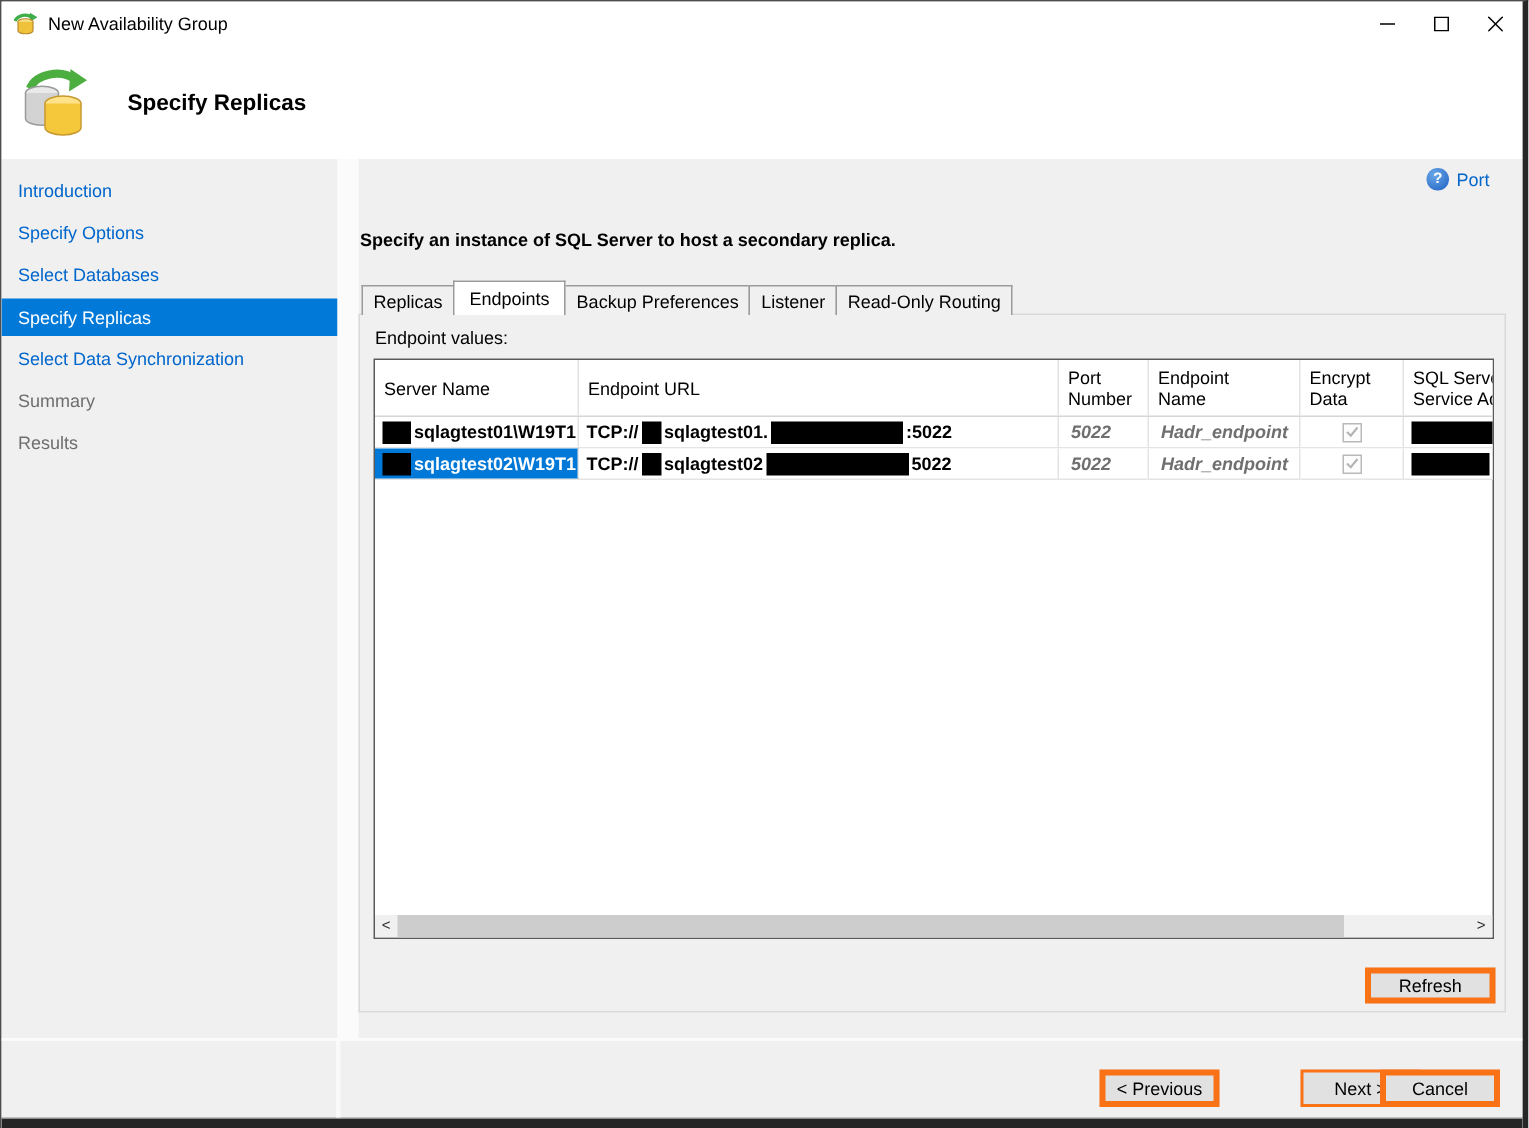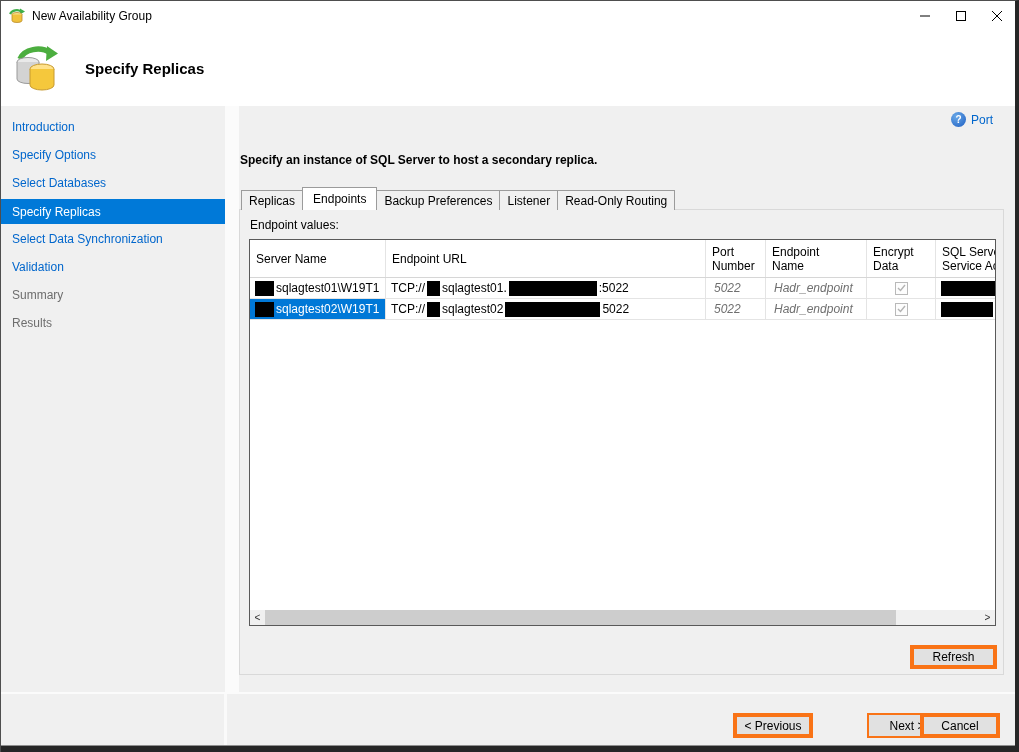--- a/index.html
+++ b/index.html
@@ -42,21 +42,21 @@
   .grid{position:absolute;top:29px;left:9px;width:747px;height:387px;background:#fff;border:1px solid #595959;overflow:hidden;}
   .gh{display:flex;height:38px;background:#fff;border-bottom:1px solid #d6d6d6;width:810px;}
   .gcell{border-right:1px solid #e4e4e4;padding-left:6px;display:flex;align-items:center;font-size:12px;line-height:14px;overflow:hidden;}
   .c1{width:136px;}
   .c2{width:320px;}
   .c3{width:60px;}
   .c4{width:101px;padding-right:14px;}
   .c5{width:69px;}
   .c6{width:120px;padding-right:14px;}
   .row{display:flex;height:21px;background:#fff;border-bottom:1px solid #e4e4e4;width:810px;}
-  .row .gcell{padding-left:5px;white-space:nowrap;gap:2px;}
+  .row .gcell{padding-left:5px;white-space:nowrap;gap:2px;font-weight:bold;}
   .row .c3,.row .c4{padding-left:8px;}
   .row .c5{justify-content:center;padding-left:0;}
   .val-italic{font-style:italic;color:#6f6f6f;}
   .sel{background:#0078d7;color:#fff;}
   .redact{display:inline-block;height:15px;background:#000;flex:none;}
   .cb{width:13px;height:13px;border:1px solid #b9b9b9;background:#fdfdfd;display:flex;align-items:center;justify-content:center;}
   .hscroll{position:absolute;left:0;right:0;bottom:0;height:15px;display:flex;background:#f0f0f0;}
   .sarrow{width:15px;height:15px;flex:none;display:flex;align-items:center;justify-content:center;font-size:10px;color:#2f2f2f;cursor:pointer;}
   .track{flex:1;position:relative;}
   .thumb{position:absolute;left:0;top:0;bottom:0;width:631px;background:#cdcdcd;cursor:pointer;}
@@ -120,21 +120,20 @@
     <h1 class="page-title">Specify Replicas</h1>
   </div>
 
   <div class="content">
     <nav class="sidebar">
       <div class="side-item link">Introduction</div>
       <div class="side-item link">Specify Options</div>
       <div class="side-item link">Select Databases</div>
       <div class="side-item active">Specify Replicas</div>
       <div class="side-item link">Select Data Synchronization</div>
-      <div class="side-item link">Validation</div>
       <div class="side-item disabled">Summary</div>
       <div class="side-item disabled">Results</div>
     </nav>
     <div class="gutter"></div>
 
     <div class="main">
       <div class="help">
         <span class="help-icon">?</span>
         <span>Port</span>
       </div>

